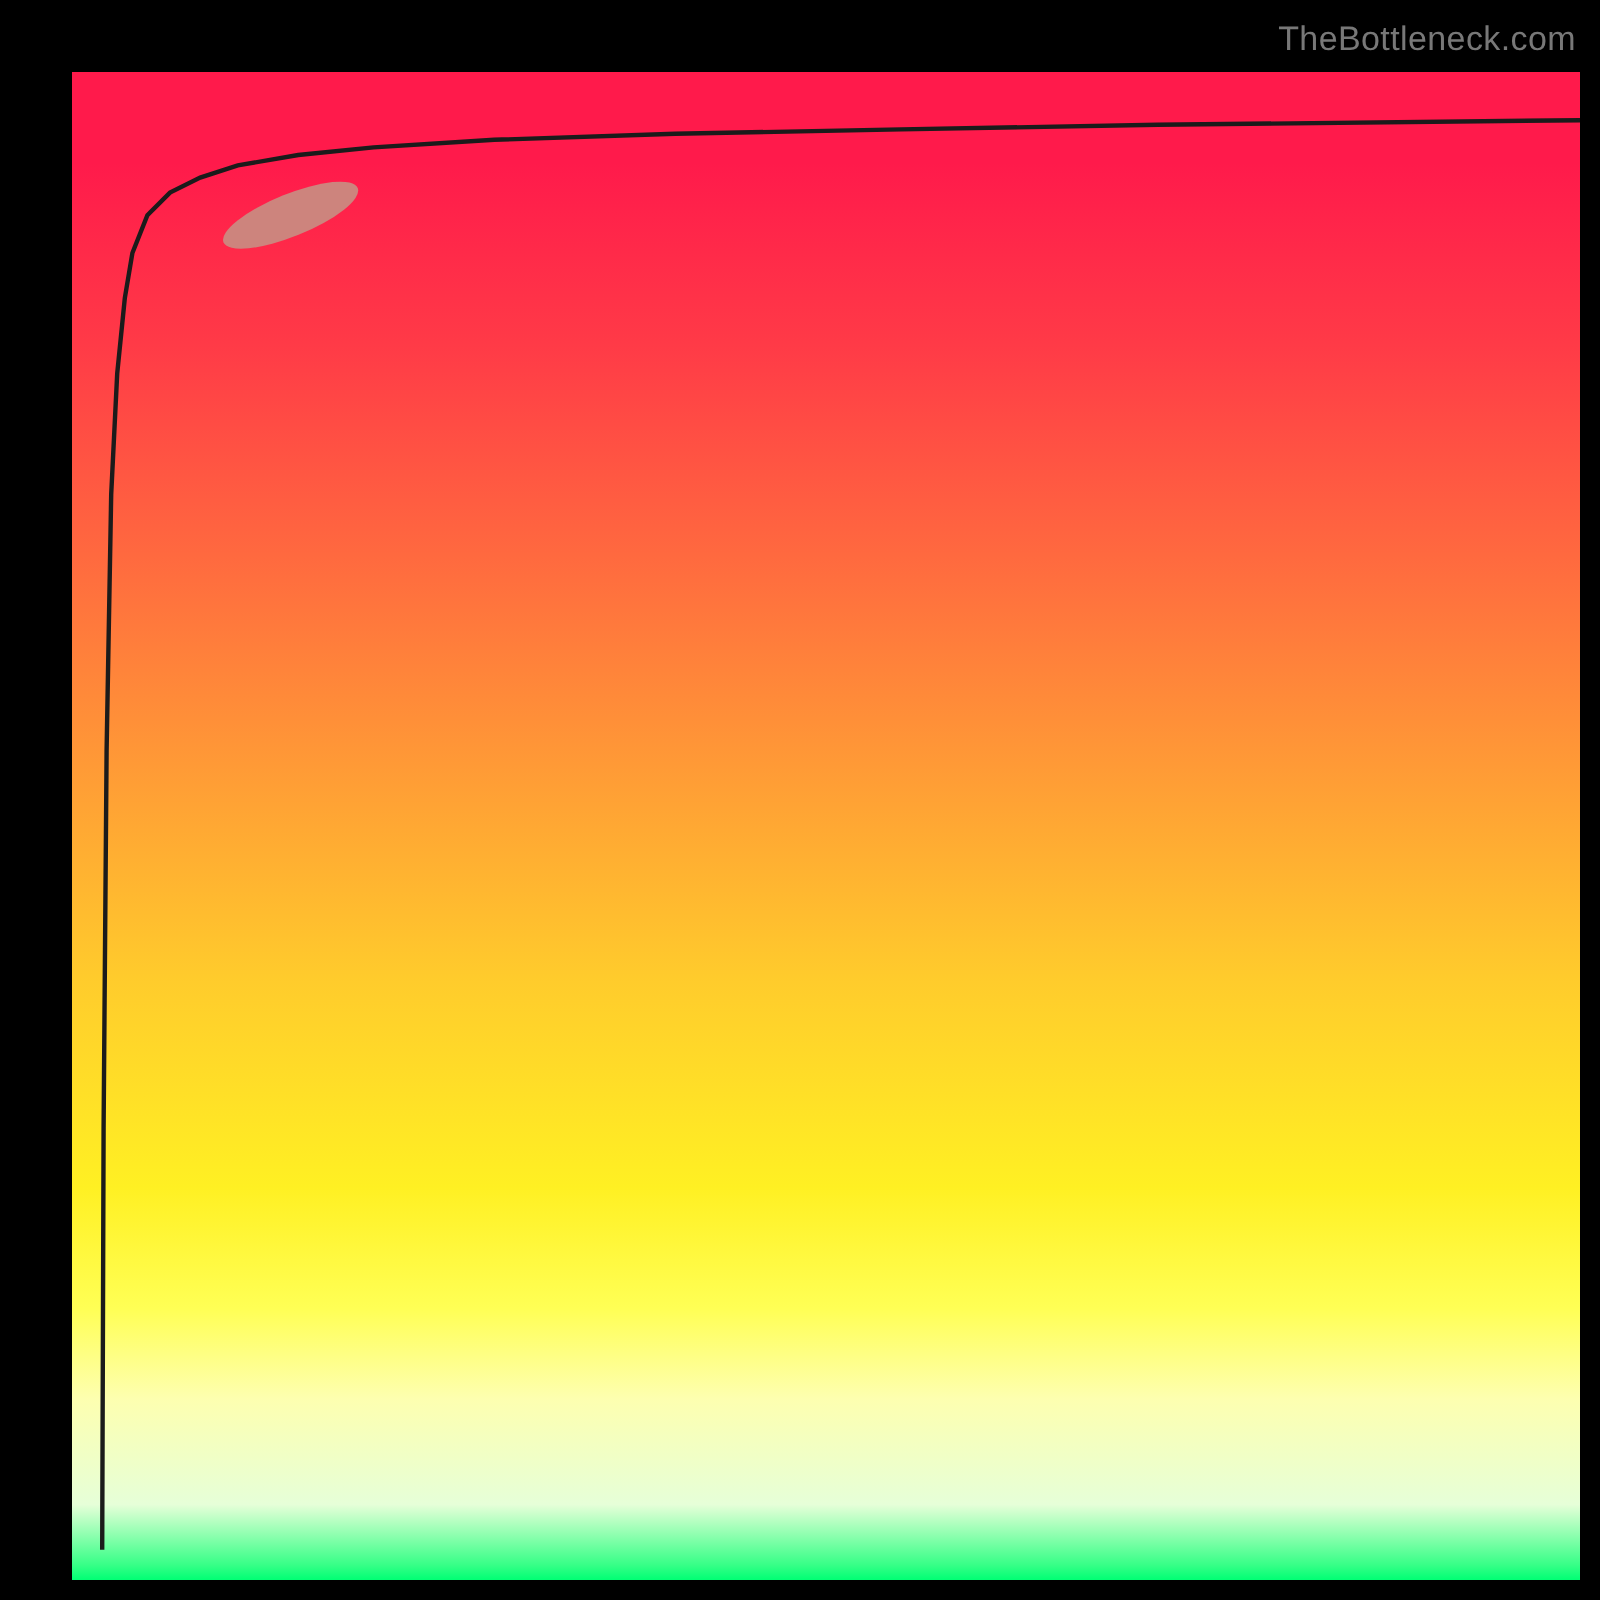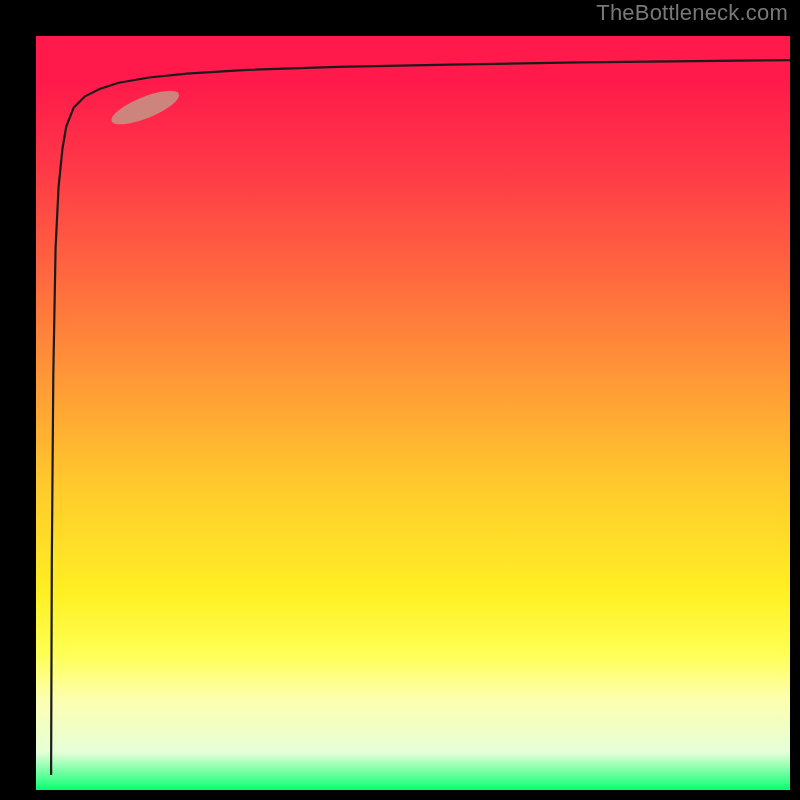--- a/index.html
+++ b/index.html
@@ -11,24 +11,24 @@
     font-family: Arial, Helvetica, sans-serif;
     overflow: hidden;
   }
   .wrap {
     position: relative;
     width: 800px;
     height: 800px;
   }
   .attribution {
     position: absolute;
-    top: 0;
+    top: 10px;
     right: 12px;
     color: #787878;
-    font-size: 22px;
+    font-size: 17px;
     letter-spacing: 0.2px;
     z-index: 5;
   }
   .plot-frame {
     position: absolute;
     left: 36px;
     top: 36px;
     width: 754px;
     height: 754px;
     background: #000;

